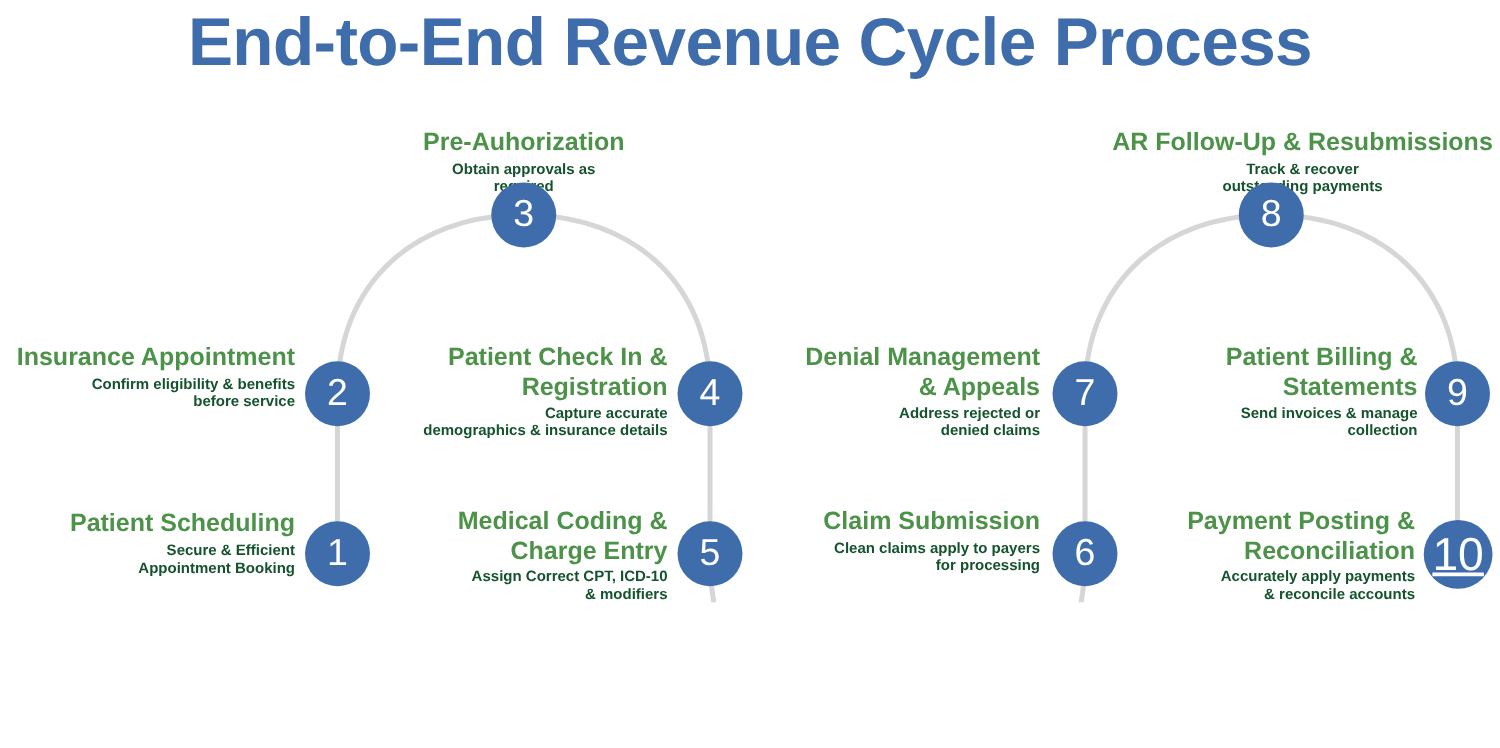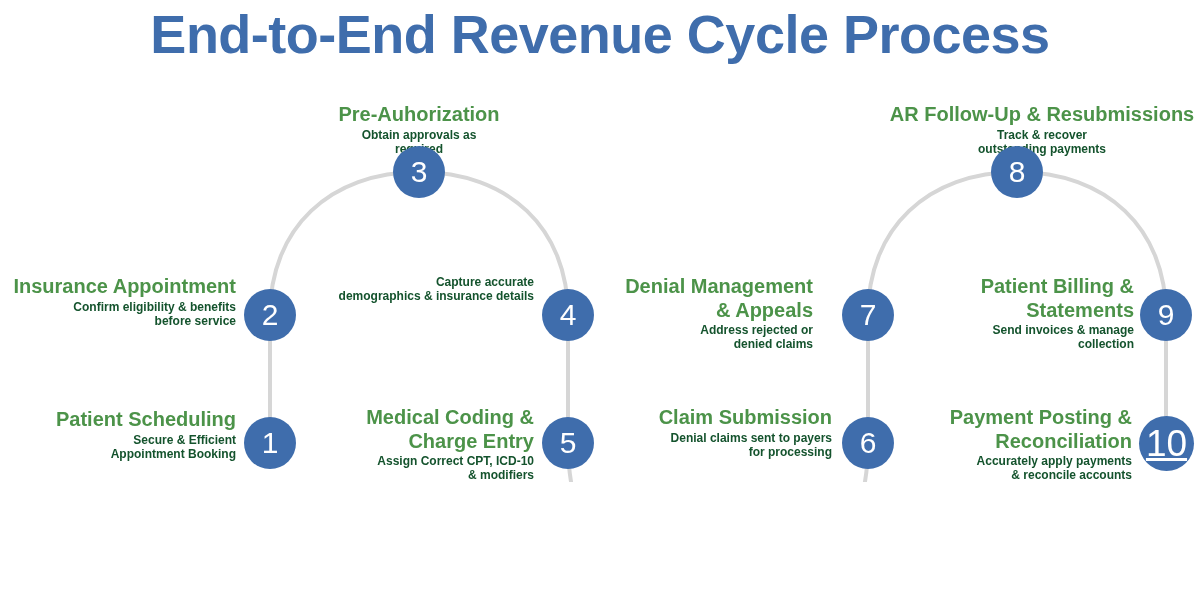--- a/index.html
+++ b/index.html
@@ -138,47 +138,49 @@
   <div class="step-text align-center" style="left:279px; top:74px; width:280px;">
     <div class="step-title">Pre-Auhorization</div>
     <div class="step-desc">Obtain approvals as
 required</div>
   </div>
 
   <div class="node" style="left:542px; top:289px; width:52px; height:52px;">
     <span>4</span>
   </div>
   <div class="step-text align-right" style="left:258px; top:275px; width:276px;">
+    <div class="step-title">Patient Check In &amp;
+Registration</div>
     <div class="step-desc">Capture accurate
 demographics &amp; insurance details</div>
   </div>
 
   <div class="node" style="left:542px; top:417px; width:52px; height:52px;">
     <span>5</span>
   </div>
   <div class="step-text align-right" style="left:280px; top:406px; width:254px;">
     <div class="step-title">Medical Coding &amp;
 Charge Entry</div>
     <div class="step-desc">Assign Correct CPT, ICD-10
 &amp; modifiers</div>
   </div>
 
   <div class="node" style="left:842px; top:417px; width:52px; height:52px;">
     <span>6</span>
   </div>
   <div class="step-text align-right" style="left:590px; top:406px; width:242px;">
     <div class="step-title">Claim Submission</div>
-    <div class="step-desc">Denial claims sent to payers
+    <div class="step-desc">Clean claims apply to payers
 for processing</div>
   </div>
 
   <div class="node" style="left:842px; top:289px; width:52px; height:52px;">
     <span>7</span>
   </div>
-  <div class="step-text align-right" style="left:567px; top:275px; width:246px;">
+  <div class="step-text align-right" style="left:586px; top:275px; width:246px;">
     <div class="step-title">Denial Management
 &amp; Appeals</div>
     <div class="step-desc">Address rejected or
 denied claims</div>
   </div>
 
   <div class="node" style="left:991px; top:146px; width:52px; height:52px;">
     <span>8</span>
   </div>
   <div class="step-text align-center" style="left:868px; top:74px; width:348px;">

